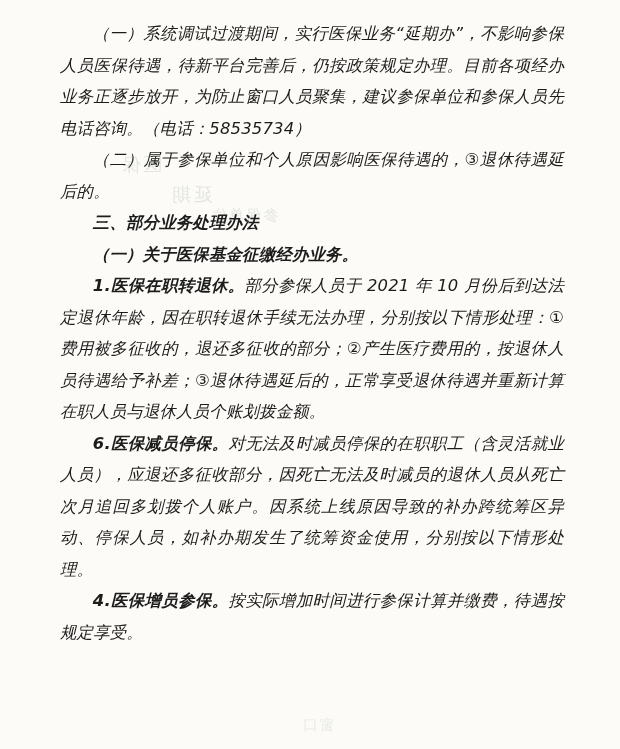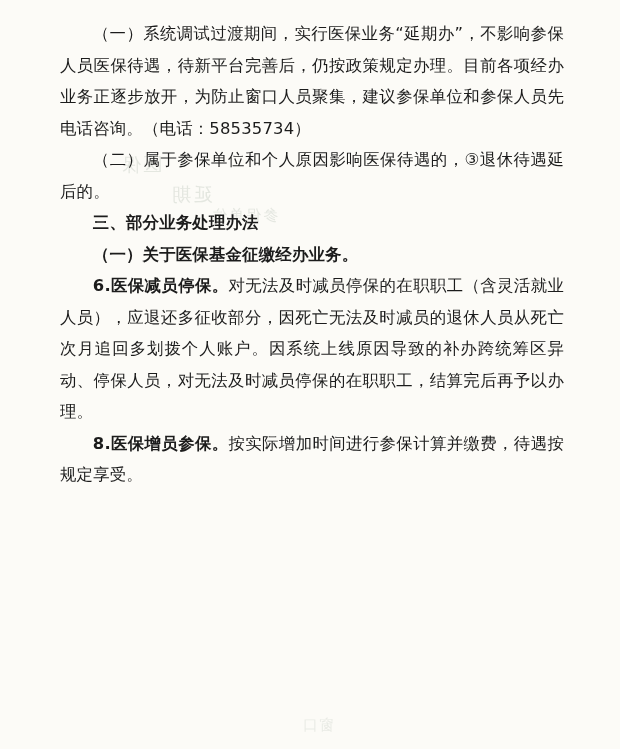--- a/index.html
+++ b/index.html
@@ -36,20 +36,21 @@
   .ghost.g1 { left: 120px; top: 152px; }
   .ghost.g2 { left: 170px; top: 182px; }
   .ghost.g3 { left: 210px; top: 206px; font-size: 15px; }
   .ghost.g4 { left: 300px; top: 716px; font-size: 15px; opacity: 0.35; }
 
   .content {
     position: relative;
     padding: 18px 56px 0 60px;
     box-sizing: border-box;
     z-index: 2;
+    font-style: italic;
   }
   p {
     margin: 0 0 2px 0;
     font-size: 16.4px;
     line-height: 31.5px;
     color: #1c1c1c;
     text-align: justify;
     text-justify: inter-ideograph;
     letter-spacing: 0.2px;
     font-family: "DejaVu Sans", "Liberation Sans", sans-serif;
@@ -81,20 +82,21 @@
   <div class="content">
 
     <p class="indent para-block">（一）系统调试过渡期间，实行医保业务“延期办”，不影响参保人员医保待遇，待新平台完善后，仍按政策规定办理。目前各项经办业务正逐步放开，为防止窗口人员聚集，建议参保单位和参保人员先电话咨询。（电话：58535734）</p>
 
     <p class="indent para-block">（二）属于参保单位和个人原因影响医保待遇的，③退休待遇延后的。</p>
 
     <p class="heading para-block">三、部分业务处理办法</p>
 
     <p class="heading para-block">（一）关于医保基金征缴经办业务。</p>
 
+    <p class="indent para-block"><b class="lead">1.医保在职转退休。</b><span>部分参保人员于 2021 年 10 月份后到达法定退休年龄，因在职转退休手续无法办理，分别按以下情形处理：①费用被多征收的，退还多征收的部分；②产生医疗费用的，按退休人员待遇给予补差；③退休待遇延后的，正常享受退休待遇并重新计算在职人员与退休人员个账划拨金额。</span></p>
 
-    <p class="indent para-block"><b class="lead">6.医保减员停保。</b><span>对无法及时减员停保的在职职工（含灵活就业人员），应退还多征收部分，因死亡无法及时减员的退休人员从死亡次月追回多划拨个人账户。因系统上线原因导致的补办跨统筹区异动、停保人员，对无法及时减员停保的在职职工，结算完后再予以办理。</span></p>
+    <p class="indent para-block"><b class="lead">6.医保减员停保。</b><span>对无法及时减员停保的在职职工（含灵活就业人员），应退还多征收部分，因死亡无法及时减员的退休人员从死亡次月追回多划拨个人账户。因系统上线原因导致的补办跨统筹区异动、停保人员，如补办期发生了统筹资金使用，分别按以下情形处理。</span></p>
 
-    <p class="indent para-block"><b class="lead">8.医保增员参保。</b><span>按实际增加时间进行参保计算并缴费，待遇按规定享受。</span></p>
+    <p class="indent para-block"><b class="lead">4.医保增员参保。</b><span>按实际增加时间进行参保计算并缴费，待遇按规定享受。</span></p>
 
 
   </div>
 </div>
 
 </body></html>

